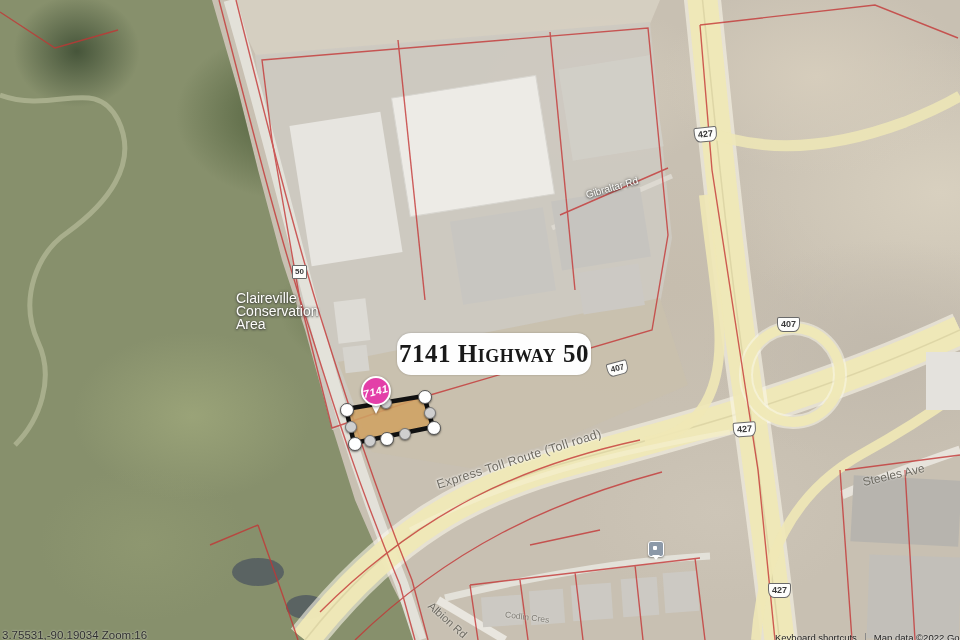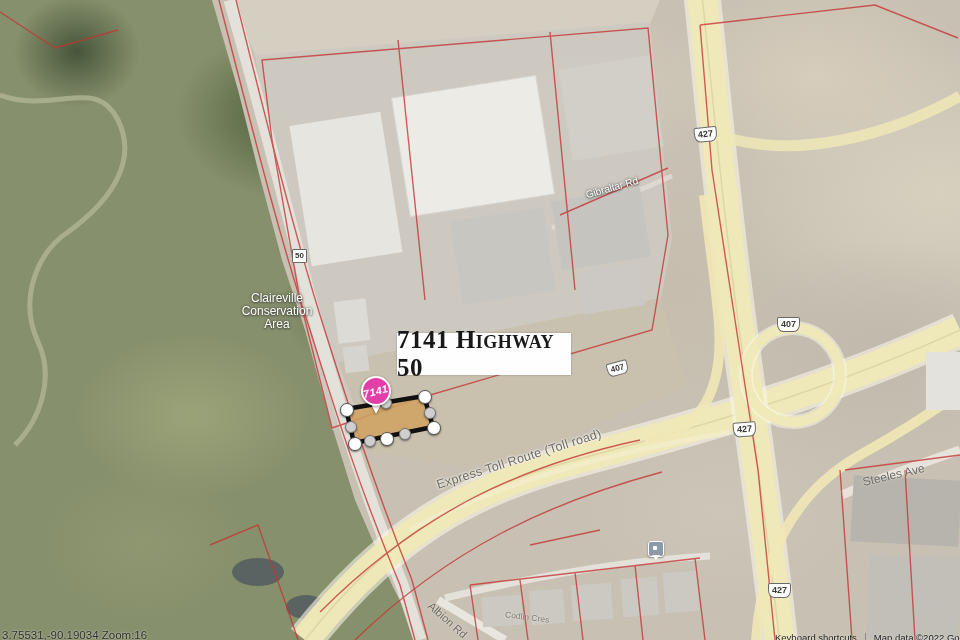--- a/index.html
+++ b/index.html
@@ -26,21 +26,21 @@
       radial-gradient(170px 120px at 20% 65%, #9aa378, transparent 70%),
       radial-gradient(150px 110px at 15% 85%, #8e9770, transparent 70%),
       radial-gradient(120px 90px at 45% 75%, #6c7a50, transparent 70%),
       radial-gradient(100px 80px at 70% 55%, #60704a, transparent 70%);}
   svg.map-lines{position:absolute;inset:0;pointer-events:none;}
 
   
   .maplabel{position:absolute;white-space:pre-line;pointer-events:none;}
   .lbl-white{color:#fdfdfa;text-shadow:0 0 3px rgba(60,60,60,.9),0 1px 2px rgba(60,60,60,.8);}
   .lbl-gray{color:#6b685f;text-shadow:0 0 2px rgba(255,255,255,.9);}
-  .lbl-conservation{left:229px;top:292px;width:96px;font-size:12px;text-align:center;line-height:13px;}
+  .lbl-conservation{left:236px;top:292px;width:96px;font-size:14px;text-align:left;line-height:13px;}
   .lbl-gibraltar{left:585px;top:182px;font-size:10px;transform:rotate(-16deg);}
   .lbl-express{left:437px;top:478px;font-size:12.5px;color:#6e6a60;
       text-shadow:0 0 2px #fff,0 0 3px #fff;transform:rotate(-17.5deg);transform-origin:left center;letter-spacing:.3px;}
   .lbl-steeles{left:862px;top:468px;font-size:12px;transform:rotate(-13deg);white-space:nowrap;}
   .lbl-albion{left:430px;top:598px;font-size:11px;transform:rotate(42deg);transform-origin:left center;}
   .lbl-codlin{left:505px;top:612px;font-size:8.5px;transform:rotate(7deg);opacity:.8;}
   .lbl-school{left:540px;top:541px;width:112px;font-size:10.5px;text-align:center;line-height:12px;}
 
   
   .poi{position:absolute;left:648px;top:541px;width:14px;height:14px;background:#8c99a8;
@@ -52,41 +52,41 @@
   
   .shield{position:absolute;background:#fdfdfb;border:1px solid #6a6a6a;color:#3a3a3a;
       font:700 9px "Liberation Sans",sans-serif;padding:1px 3px 2px 3px;
       border-radius:2px 2px 6px 6px / 2px 2px 8px 8px;line-height:10px;}
   .shield-sq{border-radius:1px;font-size:8px;padding:1px 2px;}
   .sh-427n{left:694px;top:127px;transform:rotate(-6deg);}
   .sh-407e{left:777px;top:317px;}
   .sh-407m{left:606px;top:361px;transform:rotate(-15deg) scale(.92);}
   .sh-427m{left:733px;top:422px;transform:rotate(-4deg);}
   .sh-427s{left:768px;top:583px;}
-  .sh-50{left:292px;top:249px;text-align:right;}
+  .sh-50{left:292px;top:265px;text-align:right;}
 
   
   .handle{position:absolute;border-radius:50%;box-shadow:0 1px 2px rgba(0,0,0,.5);}
   .handle.white{width:12px;height:12px;background:#fff;border:1px solid #555;}
   .handle.gray{width:10px;height:10px;background:#cfcfcf;border:1px solid #777;}
 
   
   .marker{position:absolute;left:361px;top:376px;width:30px;height:42px;}
   .marker .tail{position:absolute;left:8px;top:24px;width:0;height:0;
       border-left:7px solid transparent;border-right:7px solid transparent;border-top:14px solid #fff;
       filter:drop-shadow(0 1px 1px rgba(0,0,0,.4));}
   .marker .circle{position:absolute;left:0;top:0;width:26px;height:26px;background:#e33fa8;
       border:2px solid #fff;border-radius:50%;box-shadow:0 1px 3px rgba(0,0,0,.45);
       display:flex;align-items:center;justify-content:center;}
   .marker .circle span{color:#fff;font:italic 700 10.5px "Liberation Sans",sans-serif;
       transform:rotate(-14deg);letter-spacing:.5px;}
 
   
-  .address-card{position:absolute;left:397px;top:333px;width:174px;height:42px;background:#fefefe;
-      display:flex;align-items:center;justify-content:center;box-shadow:0 0 2px rgba(0,0,0,.25);}
+  .address-card{position:absolute;left:397px;top:333px;width:194px;height:42px;background:#fefefe;
+      display:flex;align-items:center;justify-content:center;box-shadow:0 0 2px rgba(0,0,0,.25);border-radius:14px;}
   .address-card span{font-family:"Liberation Serif","DejaVu Serif",serif;font-variant:small-caps;
       font-weight:600;font-size:25px;color:#191919;letter-spacing:.5px;}
 
   
   .watermark{position:absolute;left:288px;top:566px;font-size:20.5px;letter-spacing:.4px;
       color:rgba(252,252,252,.55);text-shadow:0 0 1px rgba(110,110,110,.35);pointer-events:none;white-space:nowrap;}
   .coords{position:absolute;left:2px;bottom:-1px;font-size:11.5px;color:#2e2e2e;
       text-shadow:0 0 2px rgba(255,255,255,.8);}
   .attrib{position:absolute;bottom:-4px;left:775px;font-size:9.5px;color:#1c1c1c;white-space:nowrap;
       text-shadow:0 0 2px rgba(255,255,255,.7);display:flex;align-items:flex-start;gap:8px;}

